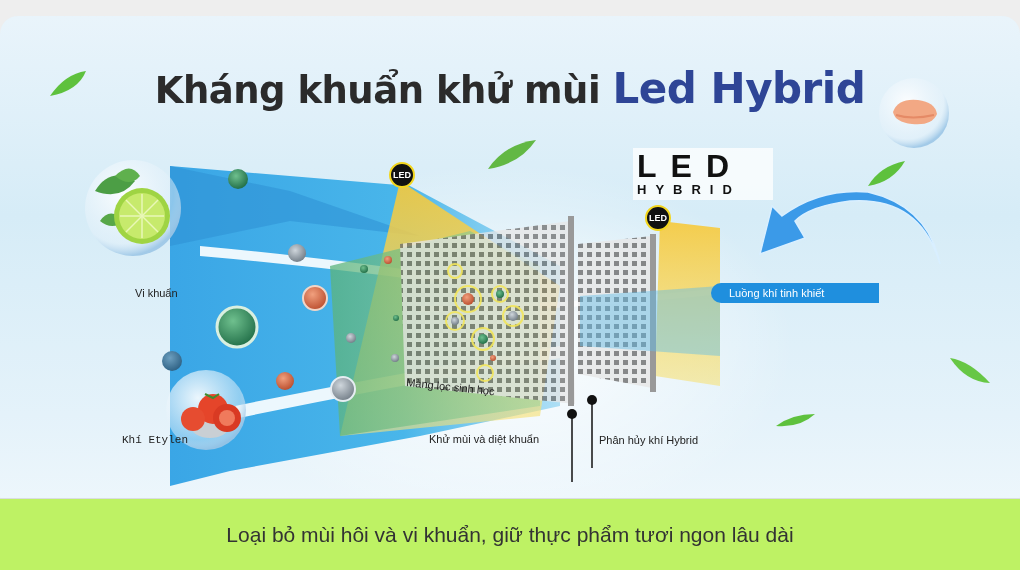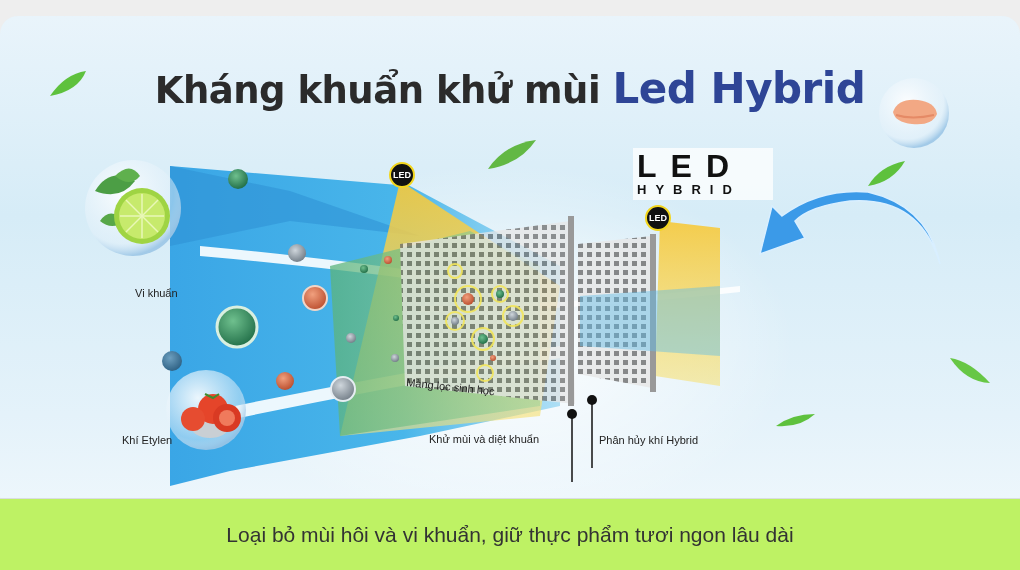--- a/index.html
+++ b/index.html
@@ -195,23 +195,26 @@
   </div>
 
   <div class="led-logo">
     <div class="big">LED</div>
     <div class="small">HYBRID</div>
   </div>
 
   <div class="led-badge" style="left:389px; top:146px;">LED</div>
   <div class="led-badge" style="left:645px; top:189px;">LED</div>
 
+  <div class="flow-bar">
+    <span>Luồng khí tinh khiết</span>
+  </div>
 
   <div class="label" style="left:135px; top:271px;">Vi khuẩn</div>
-  <div class="label" style="left:122px; top:418px;">Khí Etylen</div>
+  <div class="label" style="left:122px; top:418px;font-family:Liberation Mono, monospace;">Khí Etylen</div>
   <div class="label" style="left:407px; top:360px; transform:rotate(6deg); transform-origin:left top;">Màng lọc sinh học</div>
   <div class="label" style="left:400px; top:417px;padding-left:29px;">Khử mùi và diệt khuẩn</div>
   <div class="label" style="left:599px; top:418px;">Phân hủy khí Hybrid</div>
 </div>
 
 <div class="caption-band">
   <div class="caption">Loại bỏ mùi hôi và vi khuẩn, giữ thực phẩm tươi ngon lâu dài</div>
 </div>
 
 </body></html>

